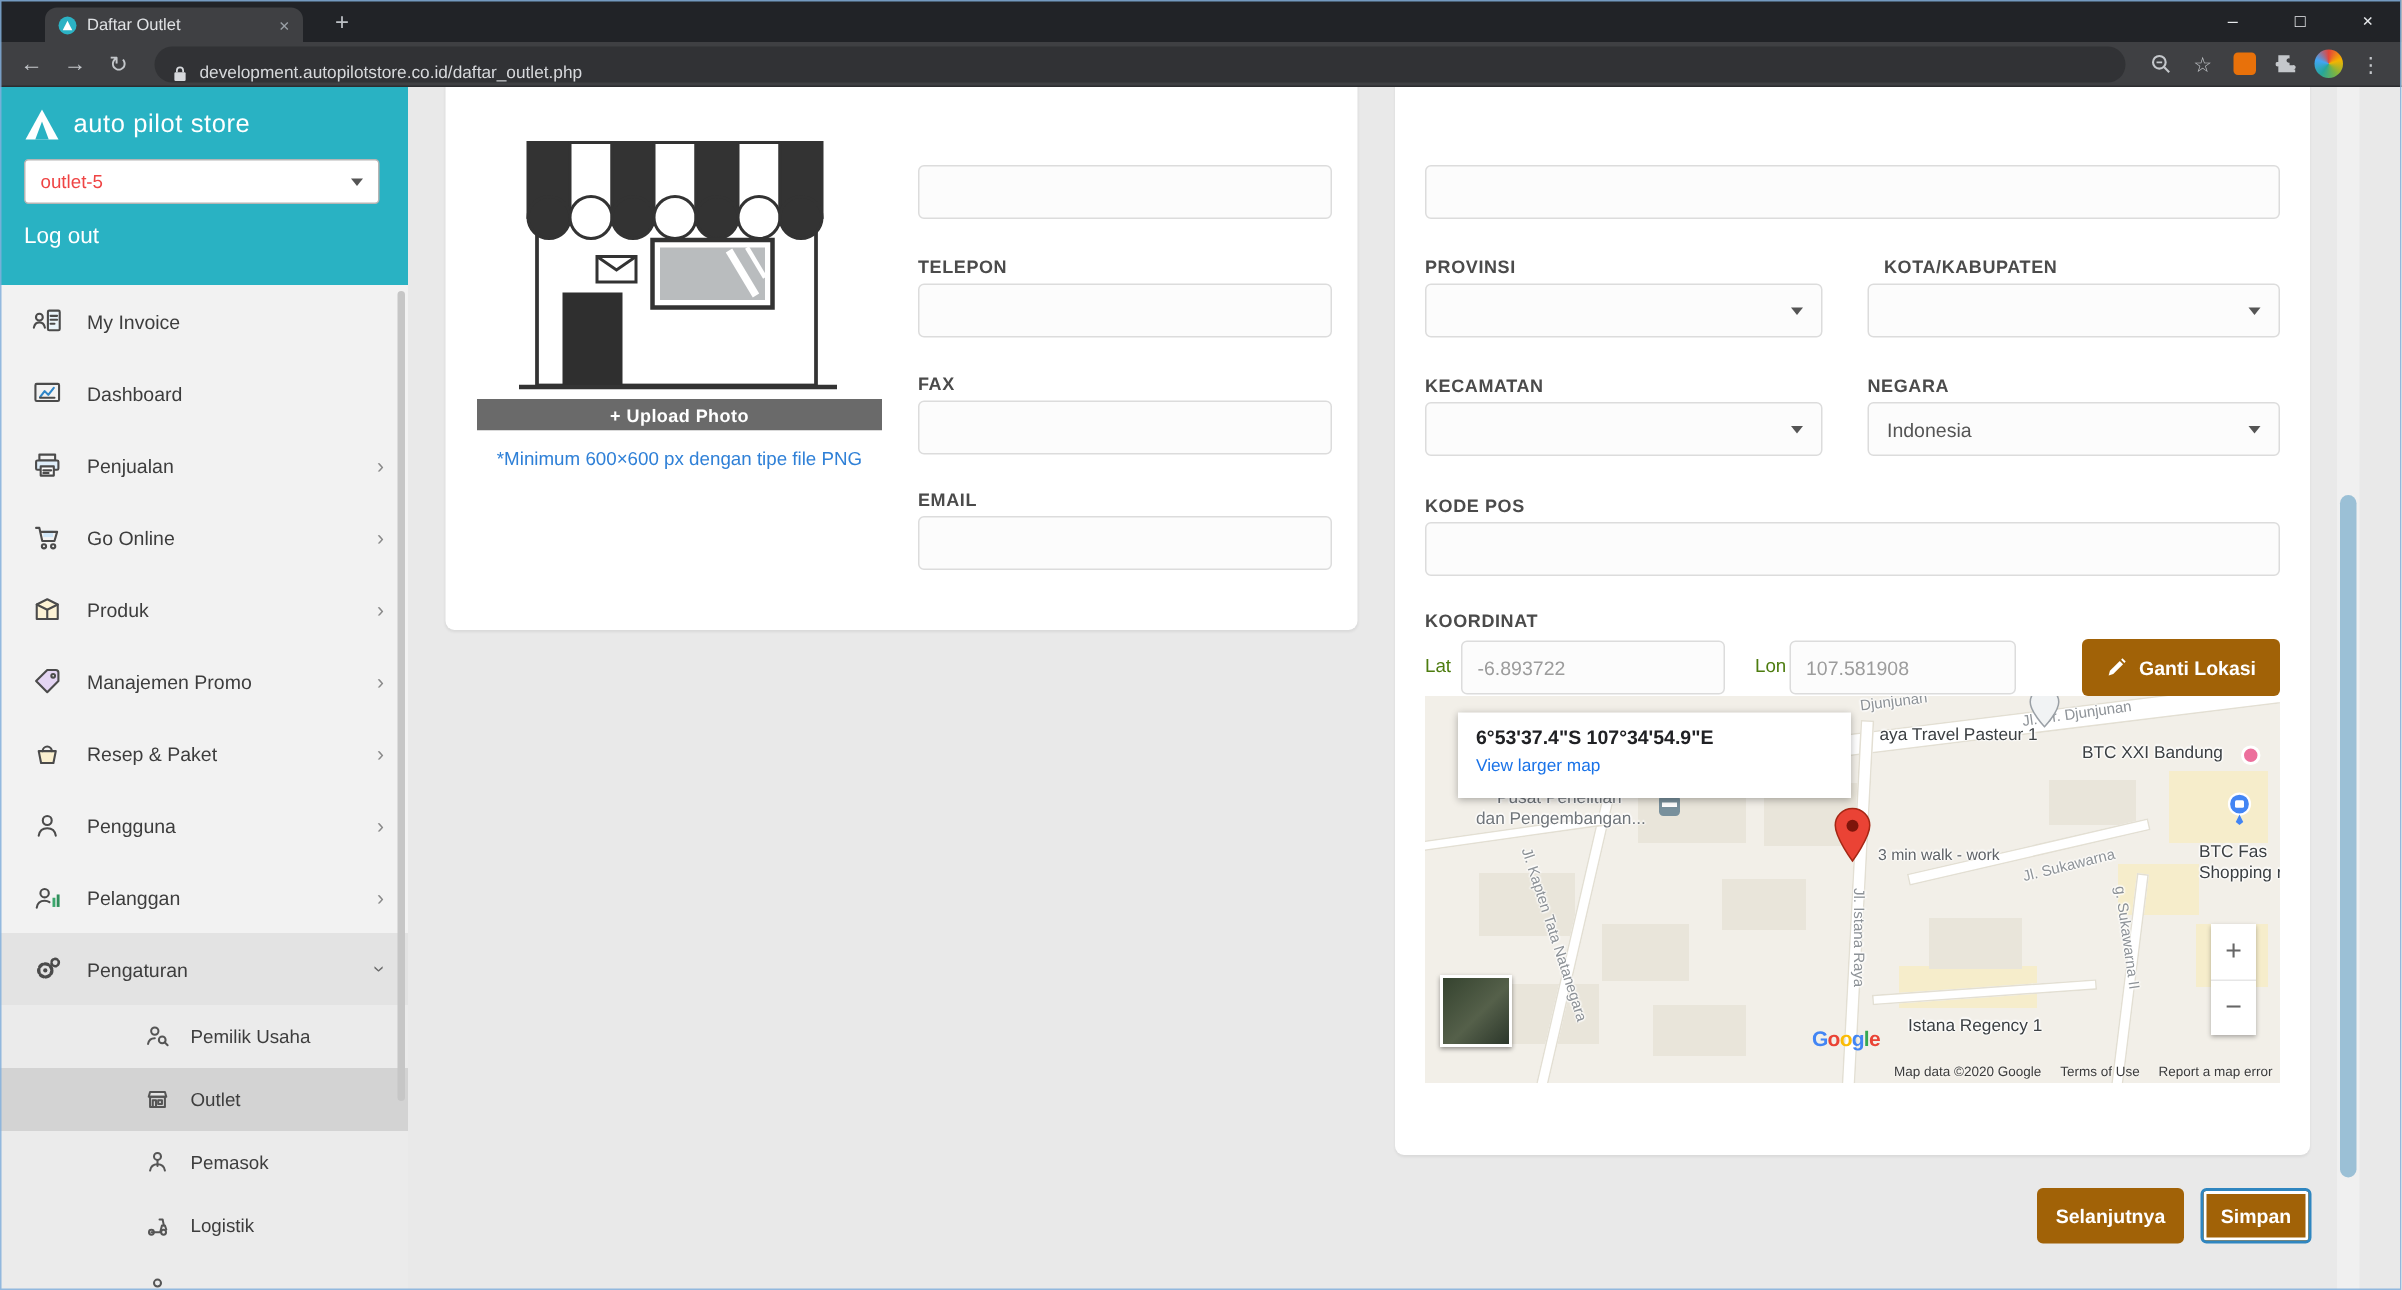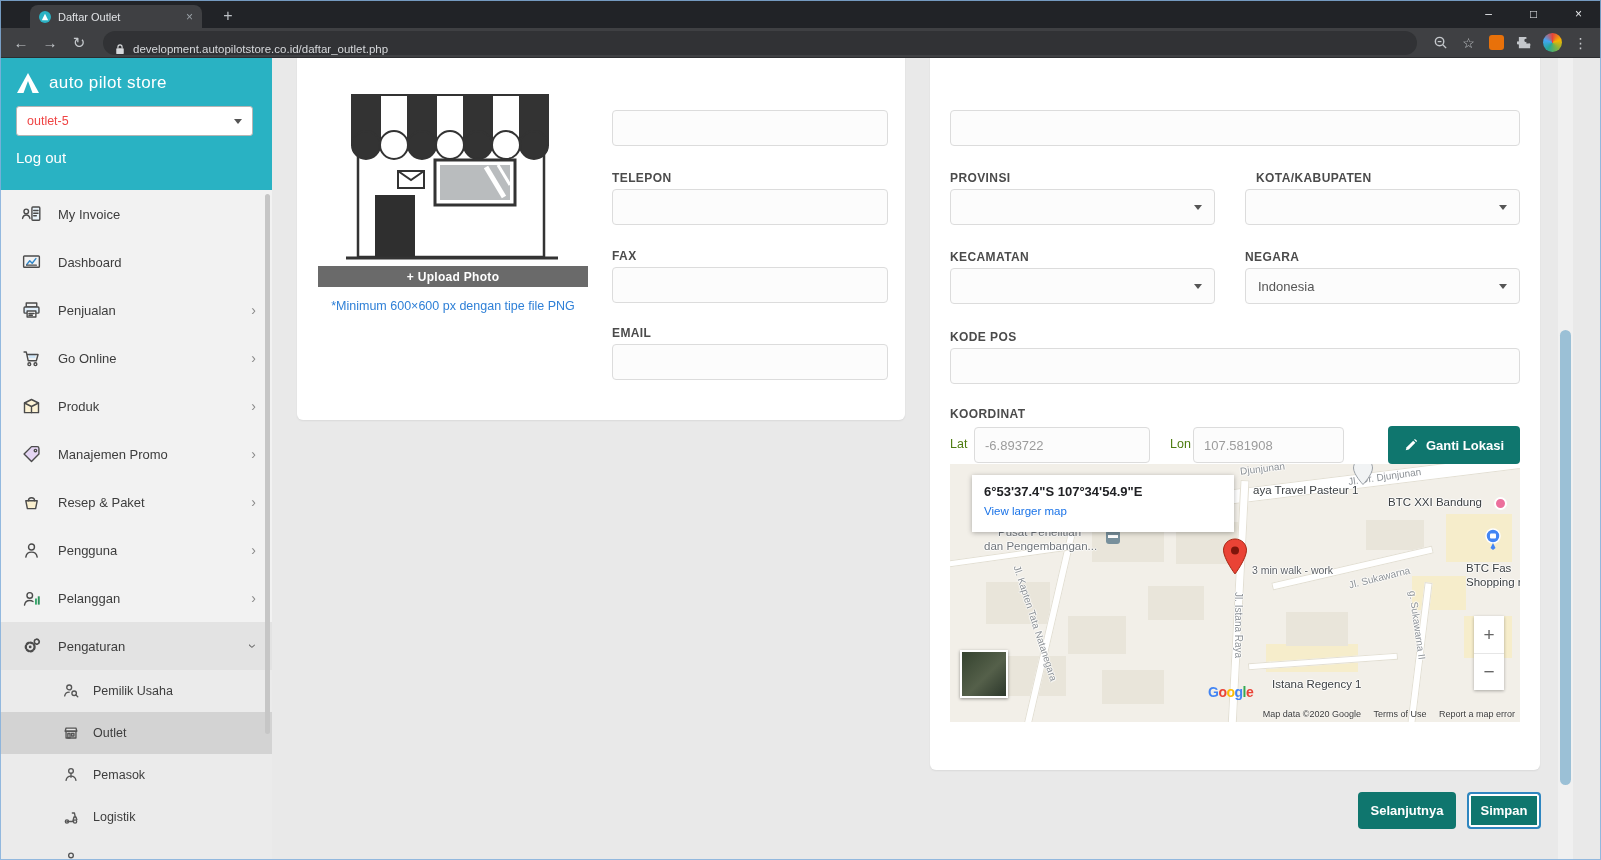--- a/index.html
+++ b/index.html
@@ -33,21 +33,21 @@
   .brand { display:flex; align-items:center; gap:9px; color:#fff; font-size:17px; height:34px; letter-spacing:.4px; }
   .outlet-select { margin-top:6px; width:237px; height:30px; background:#fff; border:1px solid #b5b5b5; border-radius:3px;
                    display:flex; align-items:center; justify-content:space-between; padding:0 10px; font-size:12.5px; color:#ef4444; }
   .caret-down { width:0; height:0; border-left:4px solid transparent; border-right:4px solid transparent; border-top:5px solid #555; }
   .logout { color:#fff; font-size:15px; margin-top:13px; }
   .menu-item { height:48px; display:flex; align-items:center; gap:16px; padding:0 16px 0 20px; font-size:13px; color:#3d3d3d; }
   .menu-item .chev { margin-left:auto; color:#8a8a8a; font-size:14px; }
   .chev.down { transform:rotate(90deg); margin-left:auto; color:#6a6a6a; font-size:14px; }
   .menu-item.active-parent { background:#e3e3e3; }
   .submenu { background:#ebebeb; }
-  .sub-item { height:42px; display:flex; align-items:center; gap:13px; padding-left:62px; font-size:12.5px; color:#3d3d3d; }
+  .sub-item { height:42px; display:flex; align-items:center; gap:13px; padding-left:96px; font-size:12.5px; color:#3d3d3d; }
   .sub-item.active { background:#d3d3d3; }
   .mi-icon { width:22px; height:22px; display:flex; align-items:center; justify-content:center; flex:none; }
   .si-icon { width:18px; height:18px; display:flex; align-items:center; justify-content:center; flex:none; }
   .sb-scroll { position:absolute; right:2px; top:136px; width:5px; height:540px; border-radius:3px; background:#c6c6c6; }
 
   
   .main { position:absolute; left:272px; top:58px; width:1329px; height:802px; background:#e9e9e9; overflow:hidden; }
   .card { position:absolute; background:#fff; border-radius:6px; box-shadow:0 1px 2px rgba(0,0,0,.07); }
   .card-left  { left:25px;  top:-55px; width:608px; height:417px; }
   .card-right { left:658px; top:-55px; width:610px; height:767px; }
@@ -58,21 +58,21 @@
   .upload-hint { position:absolute; left:0; top:296px; width:312px; text-align:center; font-size:12.5px; color:#2f80d7; }
 
   .flabel { position:absolute; font-size:12px; font-weight:bold; color:#4b4b4b; letter-spacing:.4px; }
   .finput { position:absolute; height:36px; background:#fcfcfc; border:1px solid #dcdcdc; border-radius:4px; font-size:13px;
             color:#555; padding:0 10px; font-family:inherit; outline:none; }
   .finput.gray { color:#9c9c9c; }
   .fselect { position:absolute; height:36px; background:#fcfcfc; border:1px solid #dcdcdc; border-radius:4px; display:flex;
              align-items:center; justify-content:space-between; padding:0 12px; font-size:13px; color:#555; }
   .coordtxt { position:absolute; font-size:12.5px; color:#4d7c0f; }
 
-  .btn-teal { background:#0f766e; color:#fff; border:none; border-radius:4px; font-size:13px; font-weight:bold;
+  .btn-teal { background:#a16207; color:#fff; border:none; border-radius:4px; font-size:13px; font-weight:bold;
               display:flex; align-items:center; justify-content:center; gap:8px; font-family:inherit; }
   .ganti { position:absolute; left:458px; top:423px; width:132px; height:38px; }
   .btn-sel { position:absolute; left:1086px; top:734px; width:98px; height:37px; }
   .btn-simpan { position:absolute; left:1195px; top:734px; width:74px; height:37px; border:2px solid #2f86c0;
                 box-shadow:inset 0 0 0 2px #fff; }
 
   
   .map { position:absolute; left:20px; top:461px; width:570px; height:258px; background:#f2efe8; overflow:hidden; }
   .road { position:absolute; background:#fff; border:1px solid #e3dfd3; }
   .blk  { position:absolute; background:#e9e5da; }

